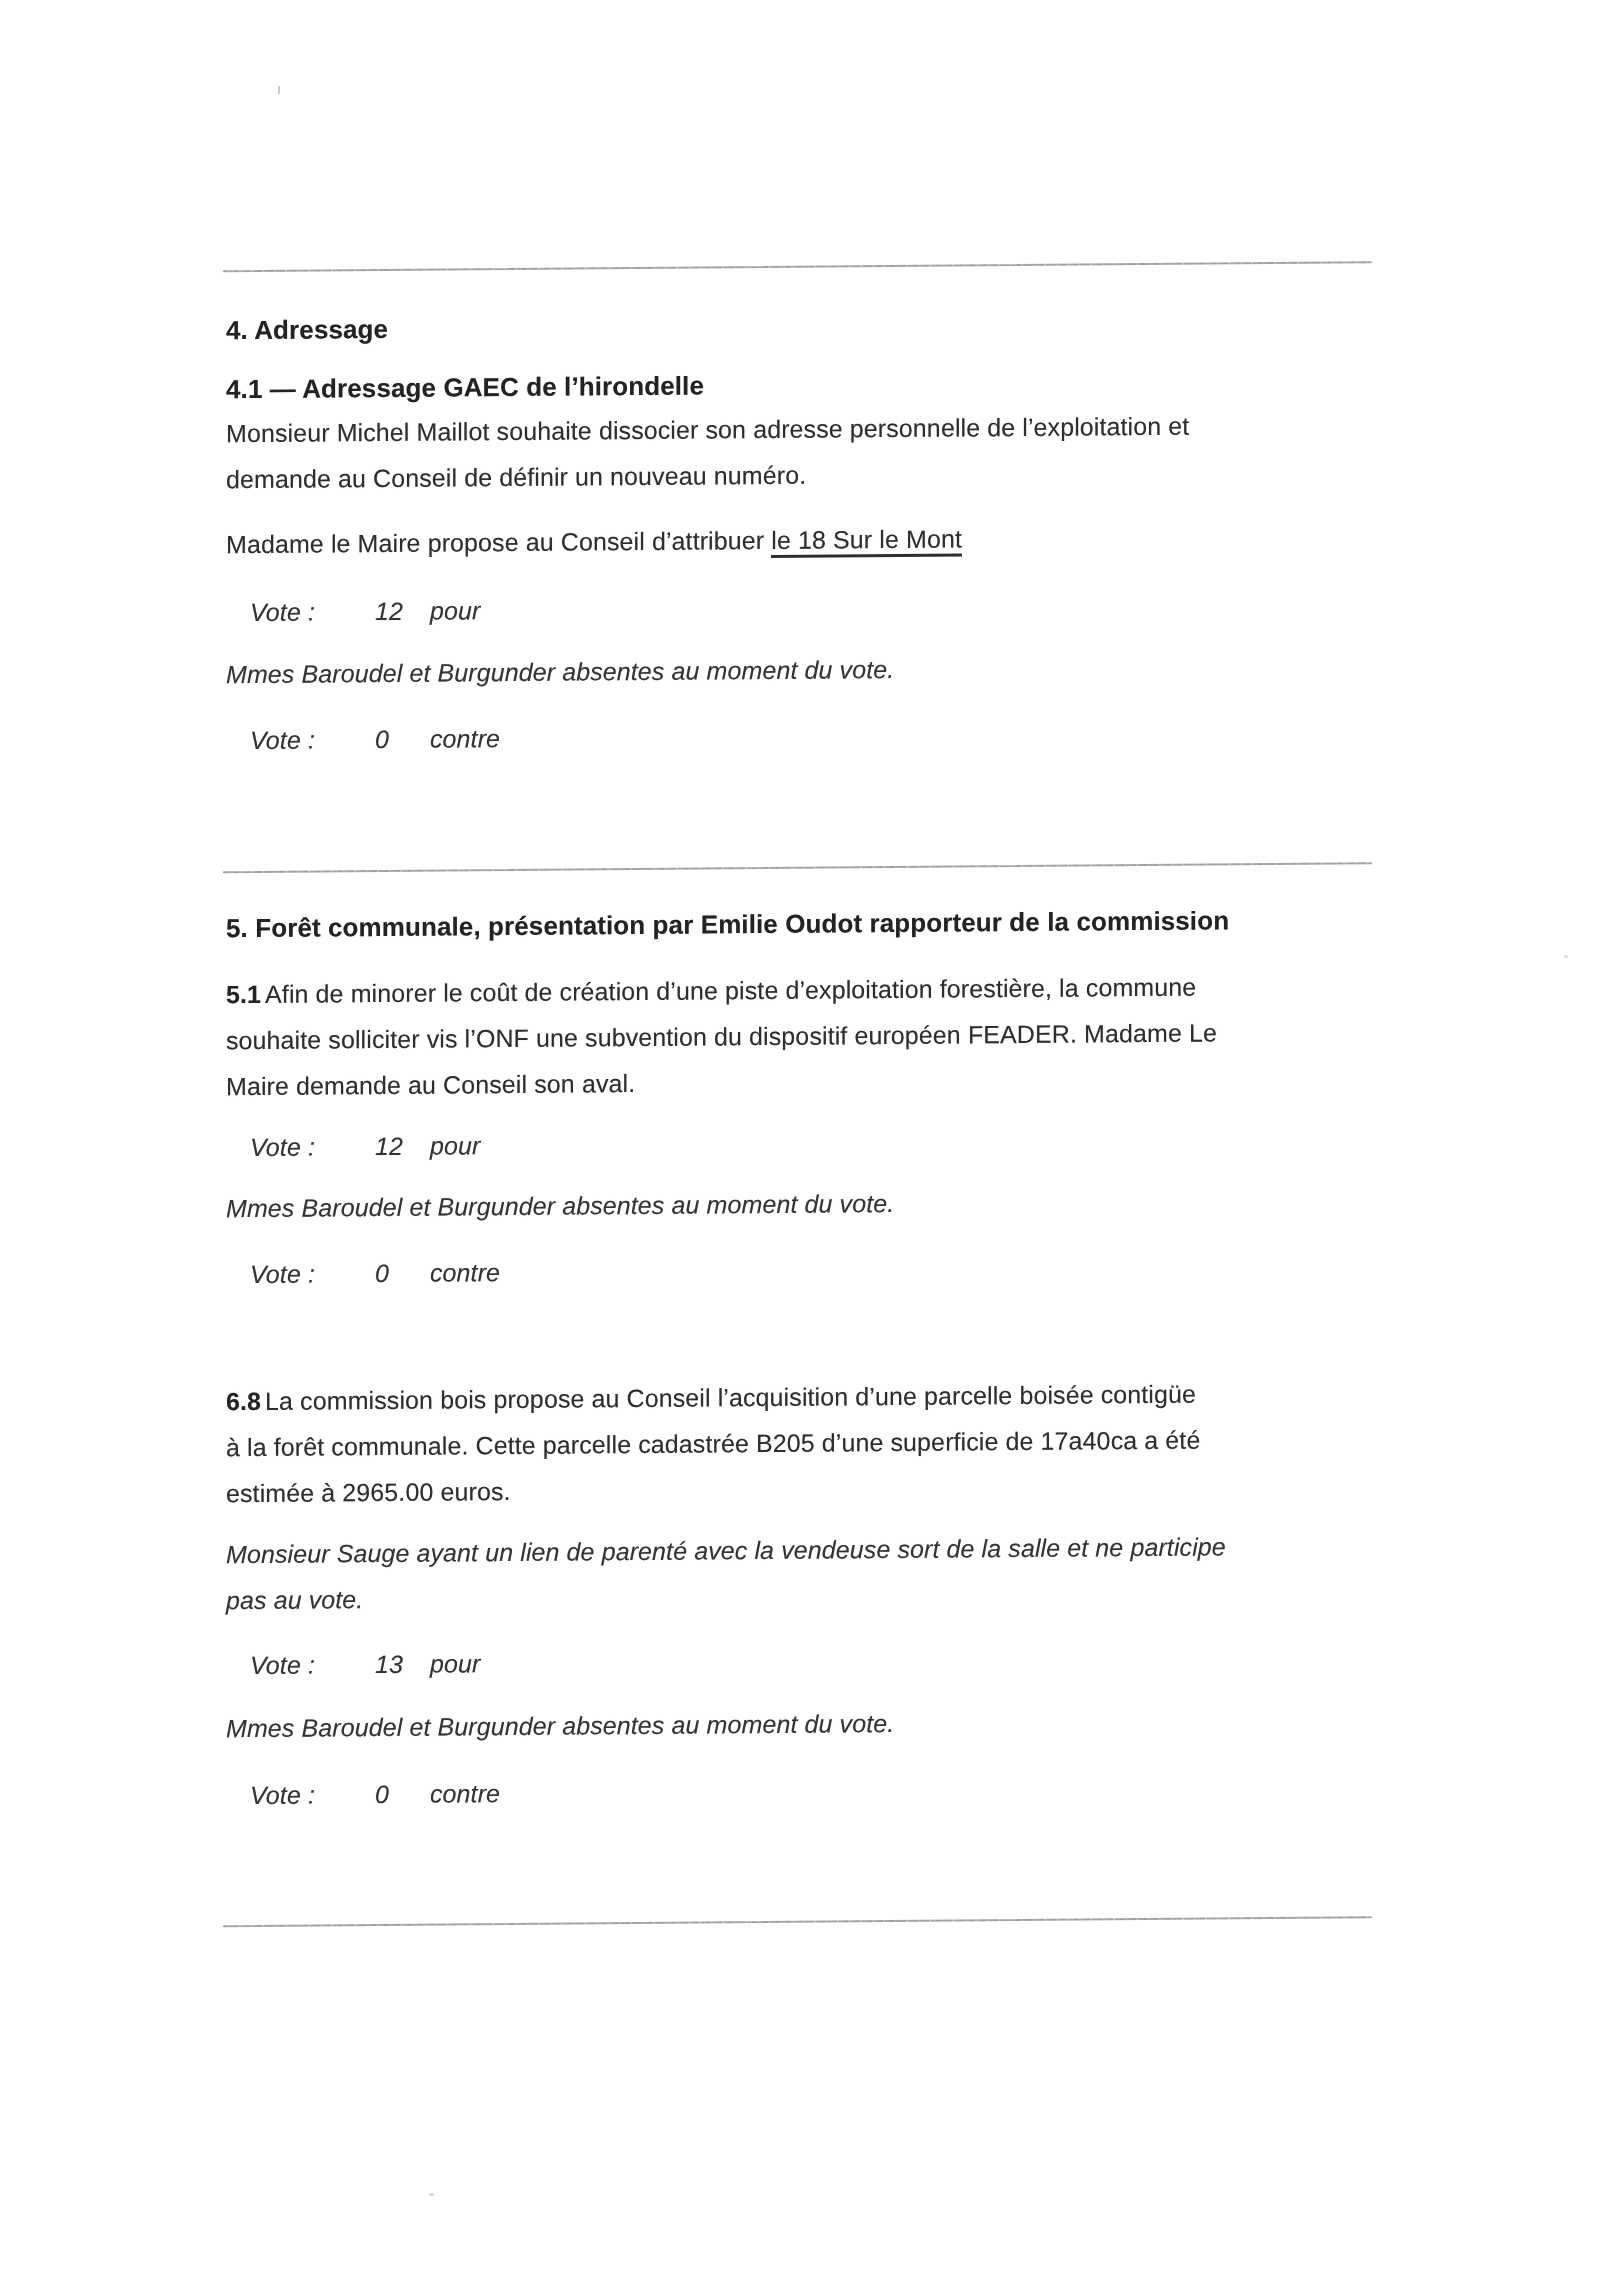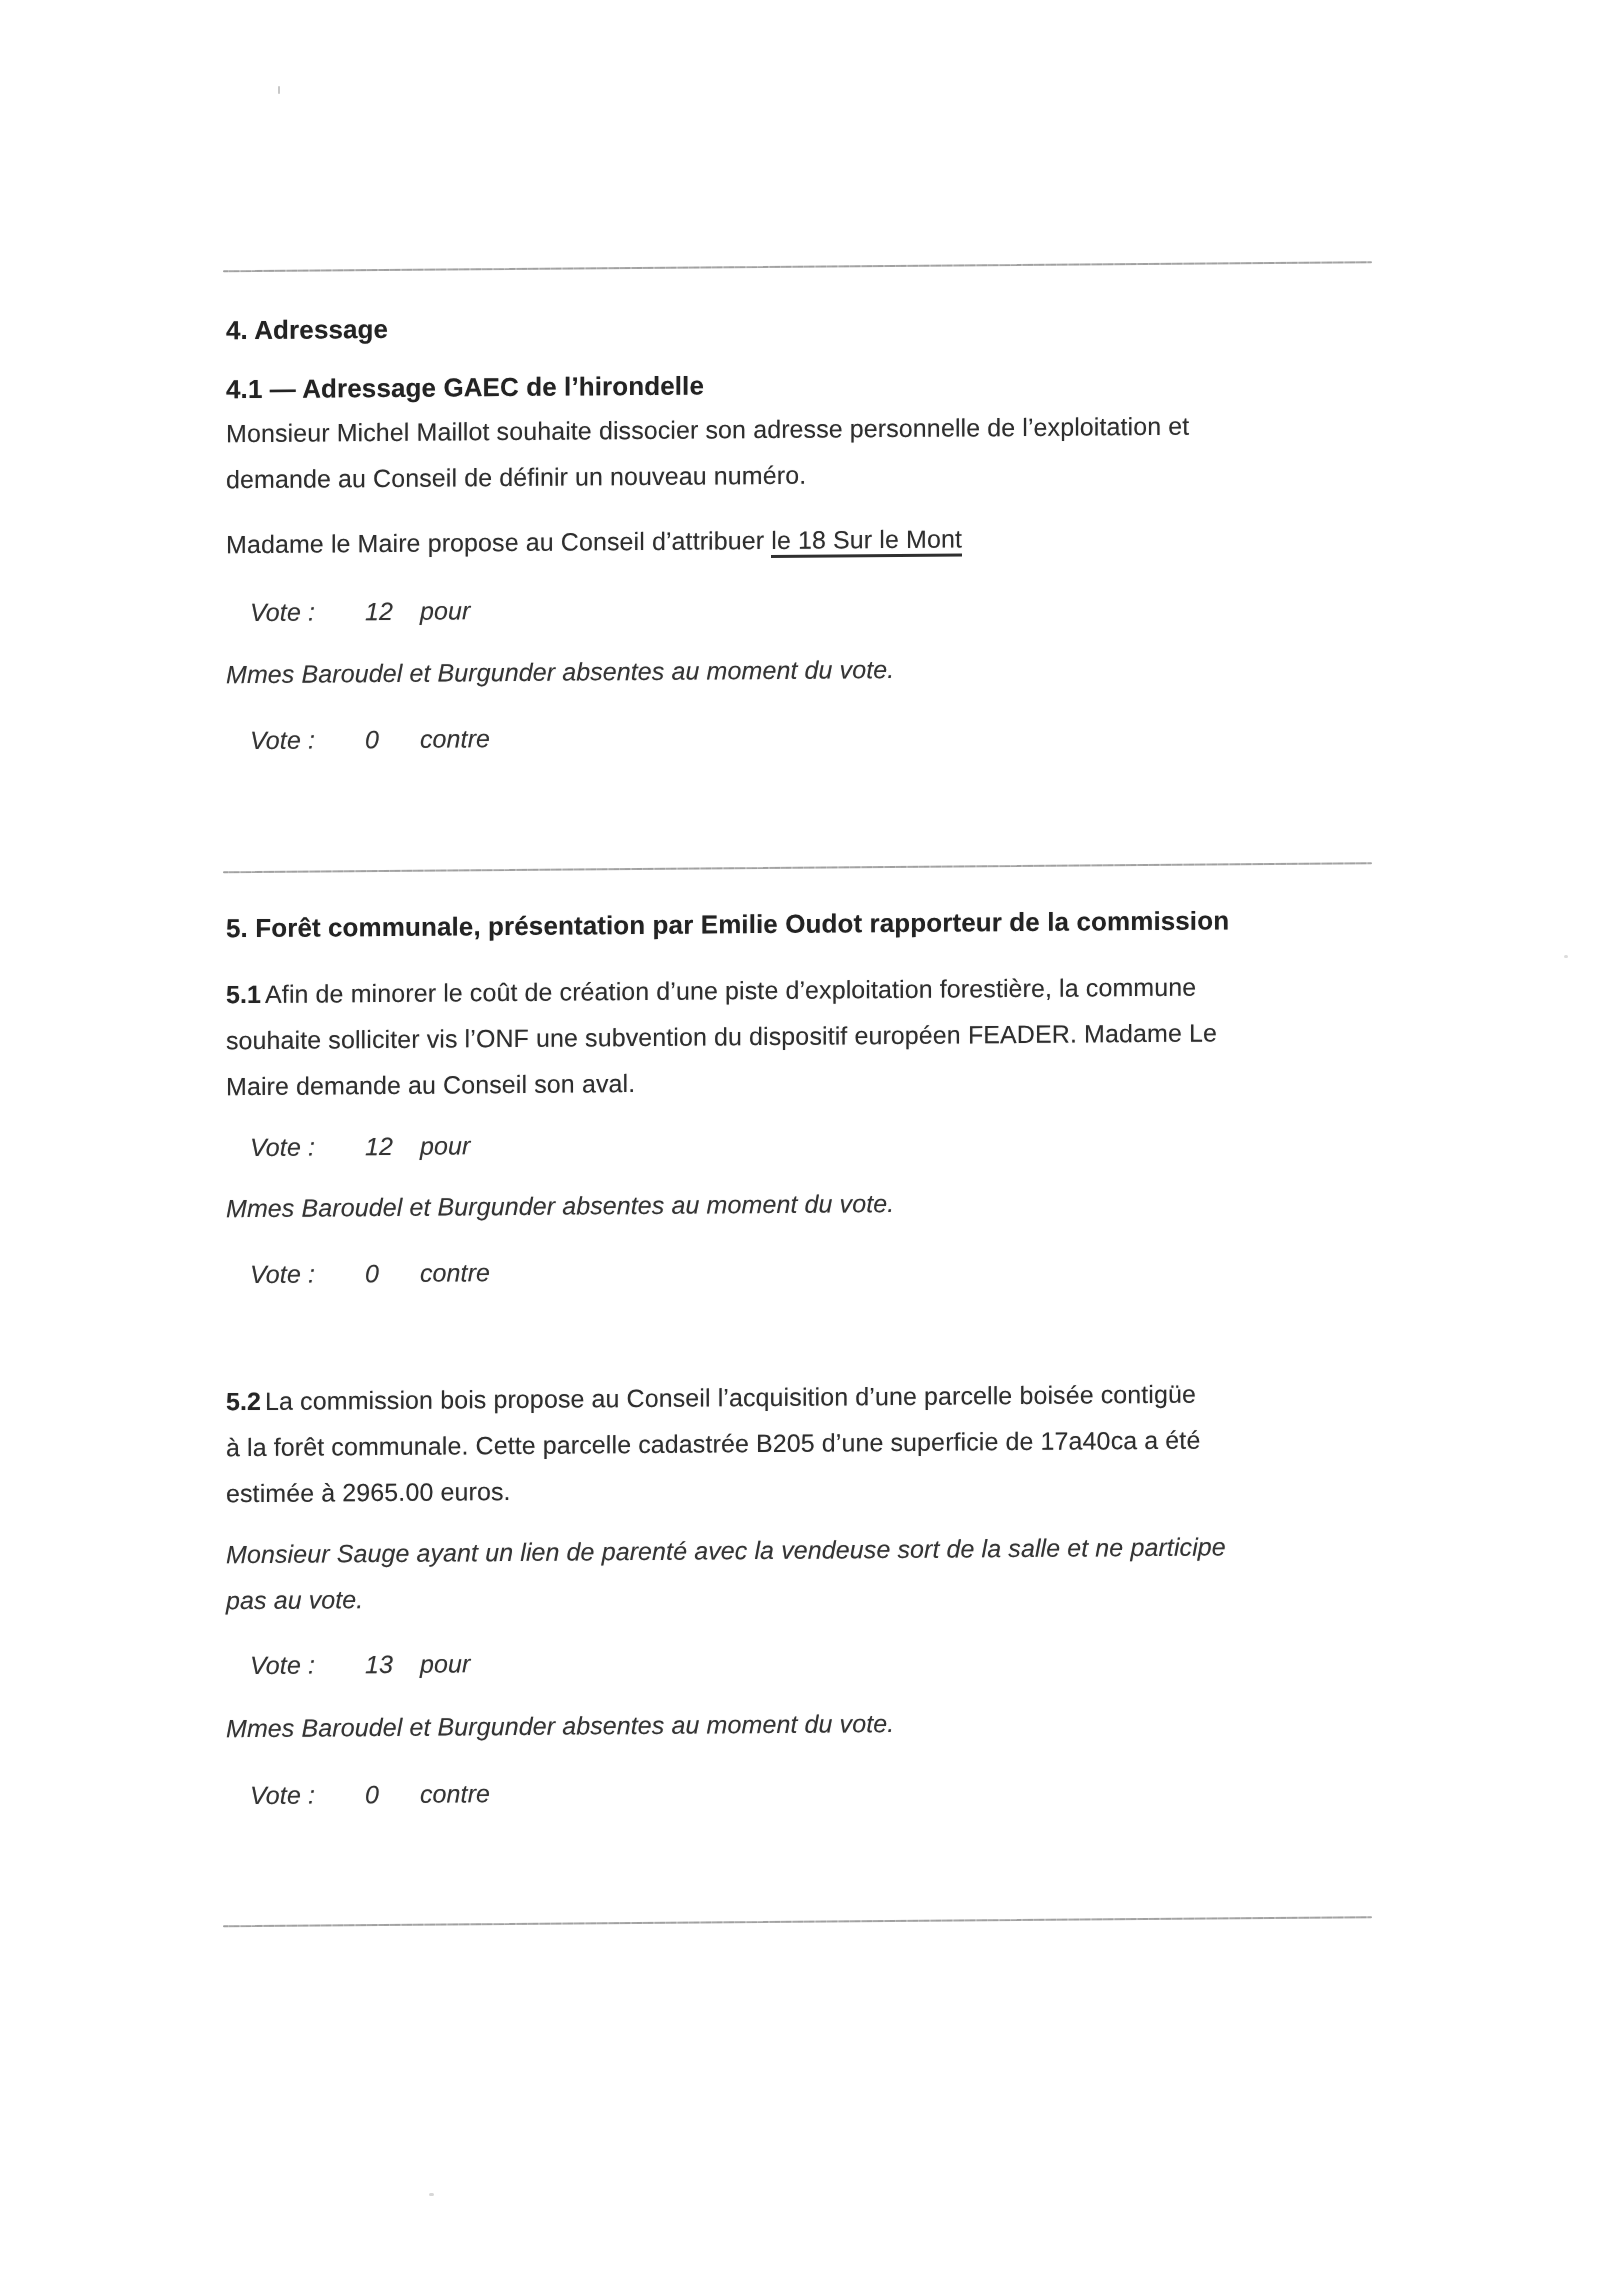--- a/index.html
+++ b/index.html
@@ -22,21 +22,21 @@
   }
   .heading { font-weight:bold; font-size:26px; color:#232323; }
   .italic { font-style:italic; color:#343434; }
   .underlined {
     border-bottom:3.1px solid #2f2f2f;
     padding-bottom:0.8px;
   }
   .bold-num { font-weight:bold; color:#252525; margin-right:4px; }
   .vote-line { display:flex; }
   .v-label { display:inline-block; width:115px;margin-left:24px; }
-  .v-count { display:inline-block; width:55px; }
+  .v-count { display:inline-block; width:55px;margin-left:10px; }
   .divider {
     position:absolute; left:223px; width:1149px; height:2.3px;
     background:repeating-linear-gradient(90deg,#8f8f8f 0 4.6px,#aeaeae 4.6px 6.1px,#979797 6.1px 11.5px);
     opacity:0.85; border-radius:1.5px;
   }
   .speck { position:absolute; background:#9a9a9a; border-radius:1.5px; }
 </style>
 </head>
 <body>
 
@@ -95,21 +95,21 @@
 
     <div class="block italic" style="top:1187px;">Mmes Baroudel et Burgunder absentes au moment du vote.</div>
 
     <div class="block italic vote-line" style="top:1253px;">
       <span class="v-label">Vote :</span>
       <span class="v-count">0</span>
       <span>contre</span>
     </div>
 
     <div class="block" style="top:1380px;">
-      <div><span class="bold-num">5.2</span><span>La commission bois propose au Conseil l’acquisition d’une parcelle boisée contigüe</span></div>
+      <div><span class="bold-num">6.8</span><span>La commission bois propose au Conseil l’acquisition d’une parcelle boisée contigüe</span></div>
       <div>à la forêt communale. Cette parcelle cadastrée B205 d’une superficie de 17a40ca a été</div>
       <div>estimée à 2965.00 euros.</div>
     </div>
 
     <div class="block italic" style="top:1533px;">
       <div>Monsieur Sauge ayant un lien de parenté avec la vendeuse sort de la salle et ne participe</div>
       <div>pas au vote.</div>
     </div>
 
     <div class="block italic vote-line" style="top:1644px;">

